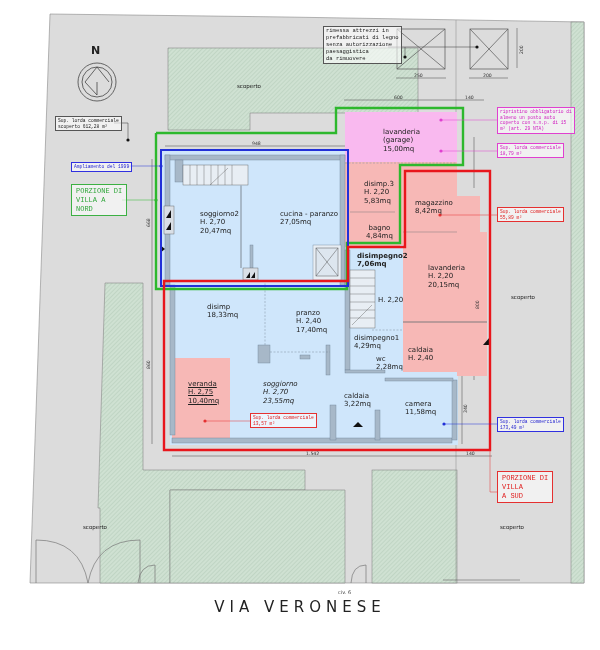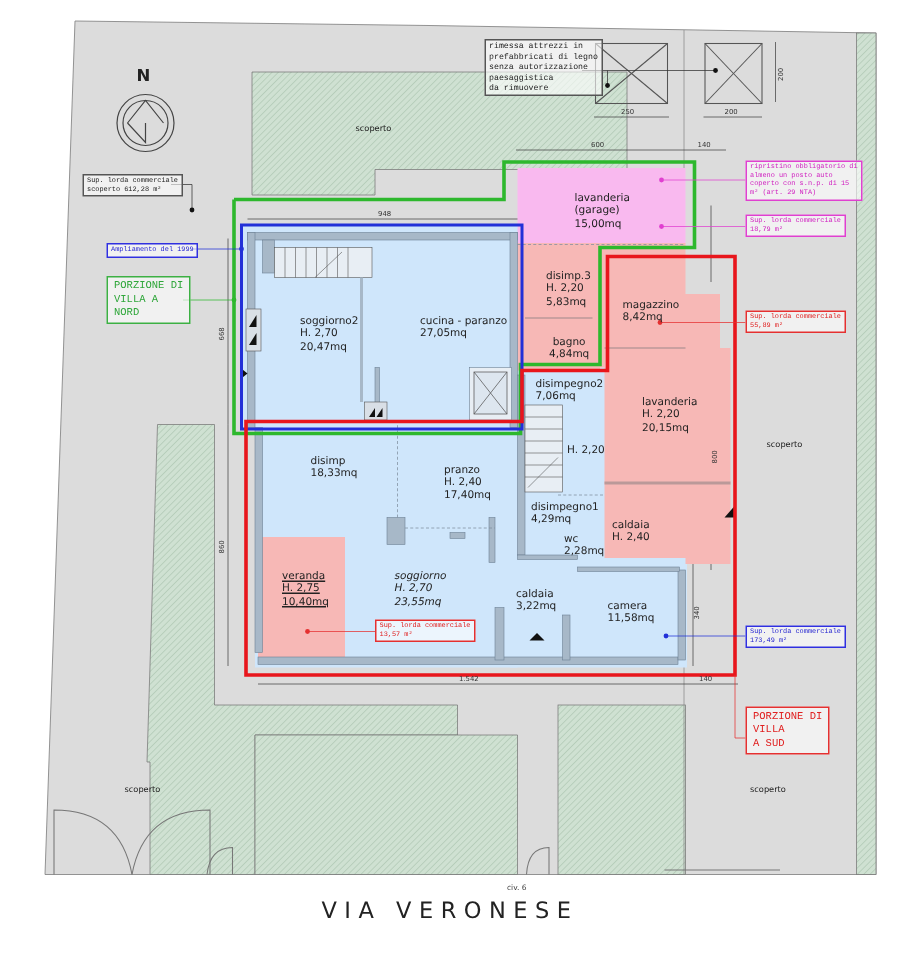--- a/index.html
+++ b/index.html
@@ -245,21 +245,21 @@
 <div class="dim dimv" style="left:475px;top:309px;">800</div>
 <div class="dim dimv" style="left:463px;top:413px;">340</div>
 
 <div class="lbl room" style="left:200px;top:210px;"><div>soggiorno2</div><div>H. 2,70</div><div>20,47mq</div></div>
 <div class="lbl room" style="left:280px;top:210px;"><div>cucina - paranzo</div><div>27,05mq</div></div>
 <div class="lbl room" style="left:383px;top:128px;"><div>lavanderia
 (garage)</div><div>15,00mq</div></div>
 <div class="lbl room" style="left:364px;top:180px;"><div>disimp.3</div><div>H. 2,20</div><div>5,83mq</div></div>
 <div class="lbl room" style="left:366px;top:224px;text-align:center;"><div>bagno</div><div>4,84mq</div></div>
 <div class="lbl room" style="left:415px;top:199px;"><div>magazzino</div><div>8,42mq</div></div>
-<div class="lbl room" style="left:357px;top:252px;"><div>disimpegno2</div><div>7,06mq</div></div>
+<div class="lbl room" style="left:357px;top:252px;font-weight:bold;"><div>disimpegno2</div><div>7,06mq</div></div>
 <div class="lbl room" style="left:428px;top:264px;"><div>lavanderia</div><div>H. 2,20</div><div>20,15mq</div></div>
 <div class="lbl room" style="left:207px;top:303px;"><div>disimp</div><div>18,33mq</div></div>
 <div class="lbl room" style="left:296px;top:309px;"><div>pranzo</div><div>H. 2,40</div><div>17,40mq</div></div>
 <div class="lbl room" style="left:378px;top:296px;"><div>H. 2,20</div></div>
 <div class="lbl room" style="left:354px;top:334px;"><div>disimpegno1</div><div>4,29mq</div></div>
 <div class="lbl room" style="left:408px;top:346px;"><div>caldaia</div><div>H. 2,40</div></div>
 <div class="lbl room" style="left:376px;top:355px;"><div>wc</div><div>2,28mq</div></div>
 <div class="lbl room" style="left:188px;top:380px;text-decoration:underline;"><div>veranda</div><div>H. 2,75</div><div>10,40mq</div></div>
 <div class="lbl room" style="left:263px;top:380px;font-style:italic;"><div>soggiorno</div><div>H. 2,70</div><div>23,55mq</div></div>
 <div class="lbl room" style="left:344px;top:392px;"><div>caldaia</div><div>3,22mq</div></div>

